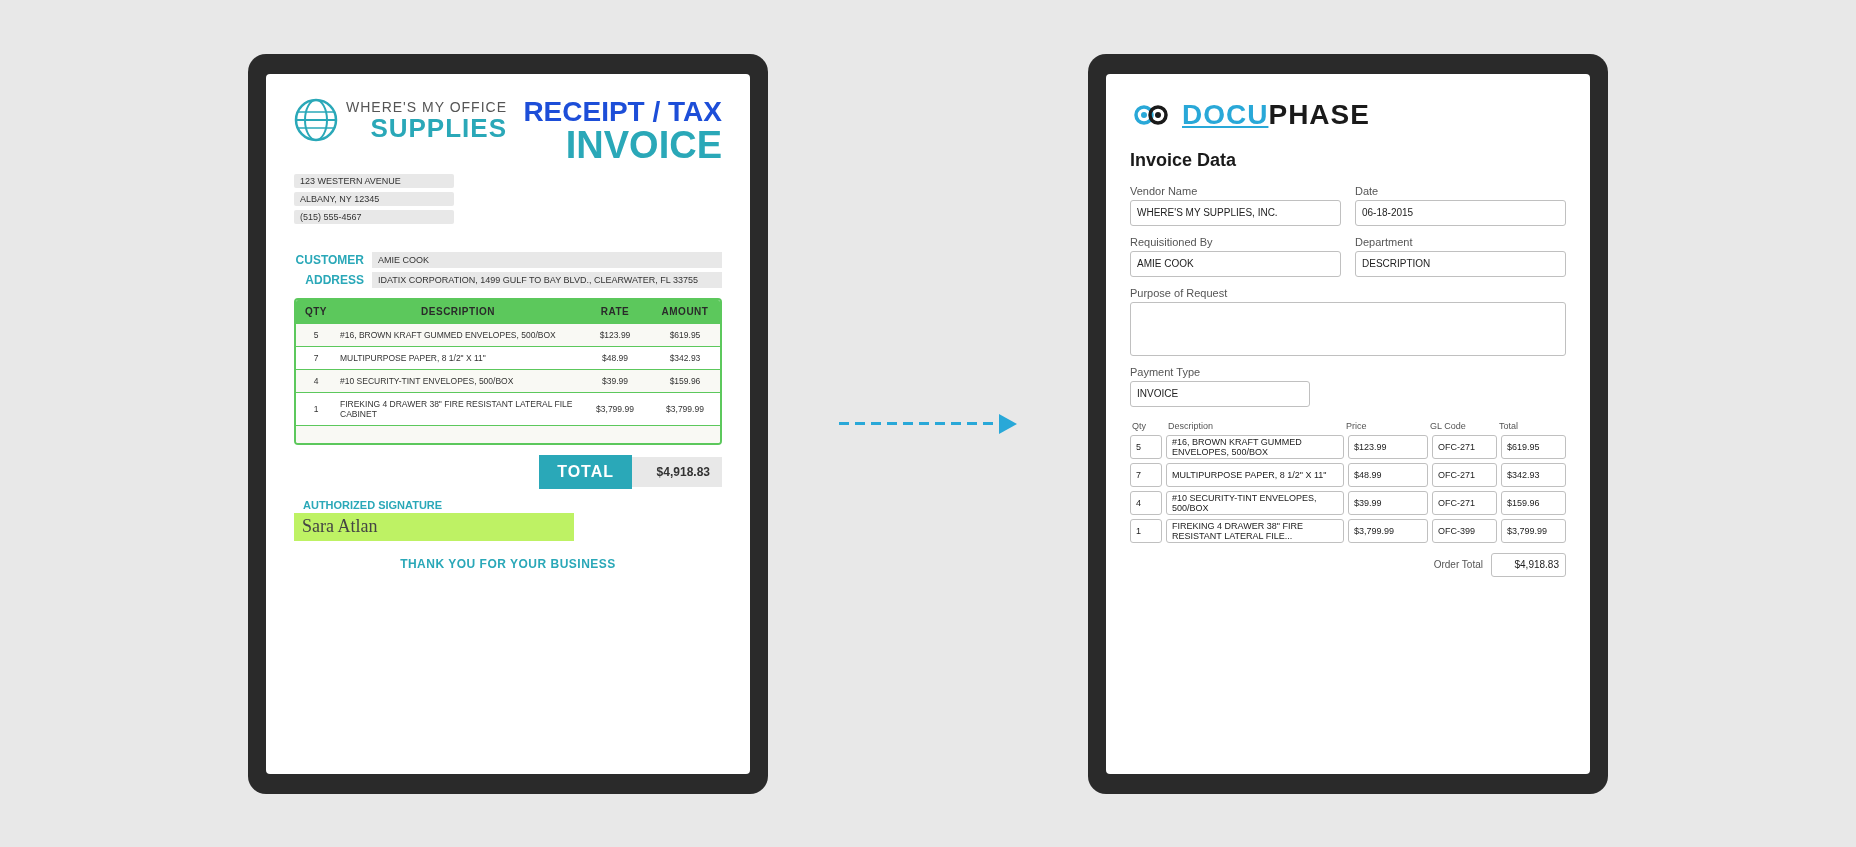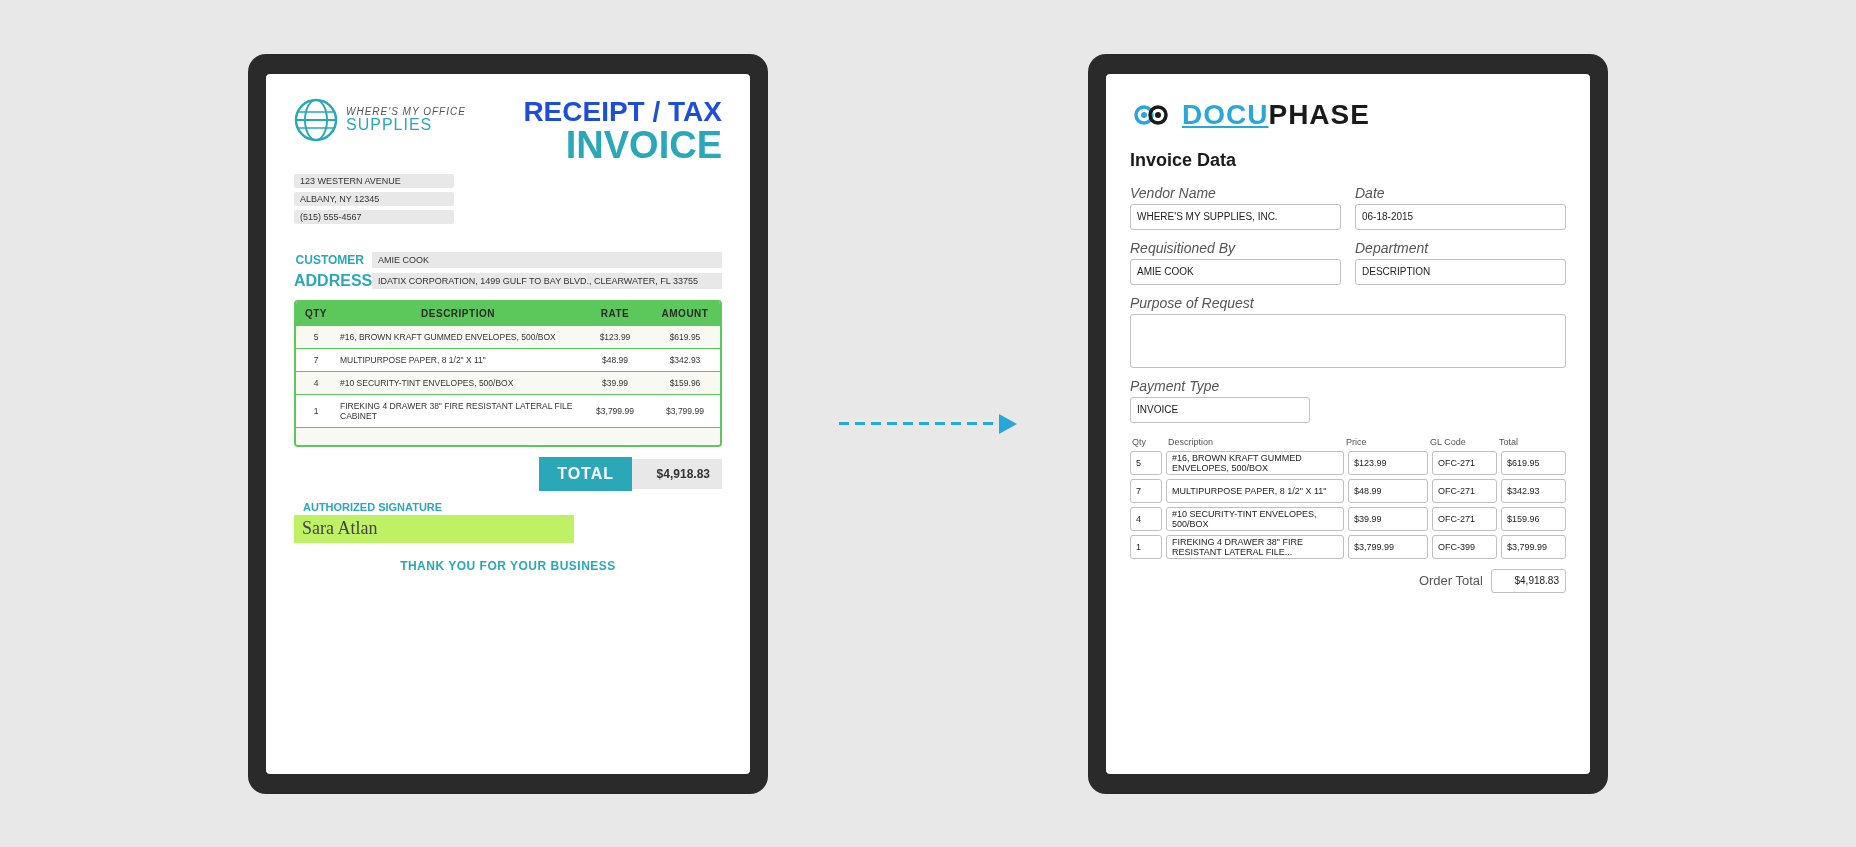--- a/index.html
+++ b/index.html
@@ -47,33 +47,33 @@
     }
     .globe-icon {
       width: 44px;
       height: 44px;
     }
     .logo-text {
       display: flex;
       flex-direction: column;
     }
     .logo-small {
-      font-size: 10px;
+      font-size: 14px;
       color: #555;
       letter-spacing: 1px;
       text-transform: uppercase;
-      font-style: italic;
     }
     .logo-big {
-      font-size: 16px;
-      font-weight: 400;
+      font-size: 26px;
+      font-weight: 700;
       color: #2aa8b8;
       letter-spacing: 1px;
       text-transform: uppercase;
       line-height: 1;
+      text-align: right;
     }
     .receipt-title {
       text-align: right;
     }
     .receipt-title .title-top {
       font-size: 28px;
       font-weight: 900;
       color: #1d4ed8;
       line-height: 1;
     }
@@ -292,23 +292,22 @@
       gap: 14px;
       margin-bottom: 10px;
     }
     .form-group {
       flex: 1;
       display: flex;
       flex-direction: column;
       gap: 3px;
     }
     .form-label {
-      font-size: 14px;
+      font-size: 11px;
       color: #555;
-      font-style: italic;
     }
     .form-input {
       border: 1.5px solid #c0c0c0;
       border-radius: 3px;
       height: 26px;
       padding: 0 6px;
       font-size: 10px;
       color: #222;
       background: #fff;
       display: flex;
@@ -356,21 +355,21 @@
       background: #fff;
     }
     .order-total-row {
       display: flex;
       justify-content: flex-end;
       align-items: center;
       margin-top: 10px;
       gap: 8px;
     }
     .order-total-label {
-      font-size: 13px;
+      font-size: 10px;
       color: #555;
       text-align: right;
     }
     .order-total-value {
       border: 1.5px solid #c0c0c0;
       border-radius: 3px;
       height: 24px;
       min-width: 75px;
       display: flex;
       align-items: center;
@@ -410,21 +409,21 @@
       <div class="address-line">123 WESTERN AVENUE</div>
       <div class="address-line">ALBANY, NY 12345</div>
       <div class="address-line">(515) 555-4567</div>
     </div>
 
     <div class="customer-section">
       <span class="customer-label">CUSTOMER</span>
       <div class="customer-value">AMIE COOK</div>
     </div>
     <div class="customer-section">
-      <span class="customer-label" style="font-size:16px;">ADDRESS</span>
+      <span class="customer-label" style="font-size:12px;">ADDRESS</span>
       <div class="customer-value">IDATIX CORPORATION, 1499 GULF TO BAY BLVD., CLEARWATER, FL 33755</div>
     </div>
 
     <div class="inv-table">
       <div class="inv-table-header">
         <div class="th">QTY</div>
         <div class="th">DESCRIPTION</div>
         <div class="th">RATE</div>
         <div class="th">AMOUNT</div>
       </div>

